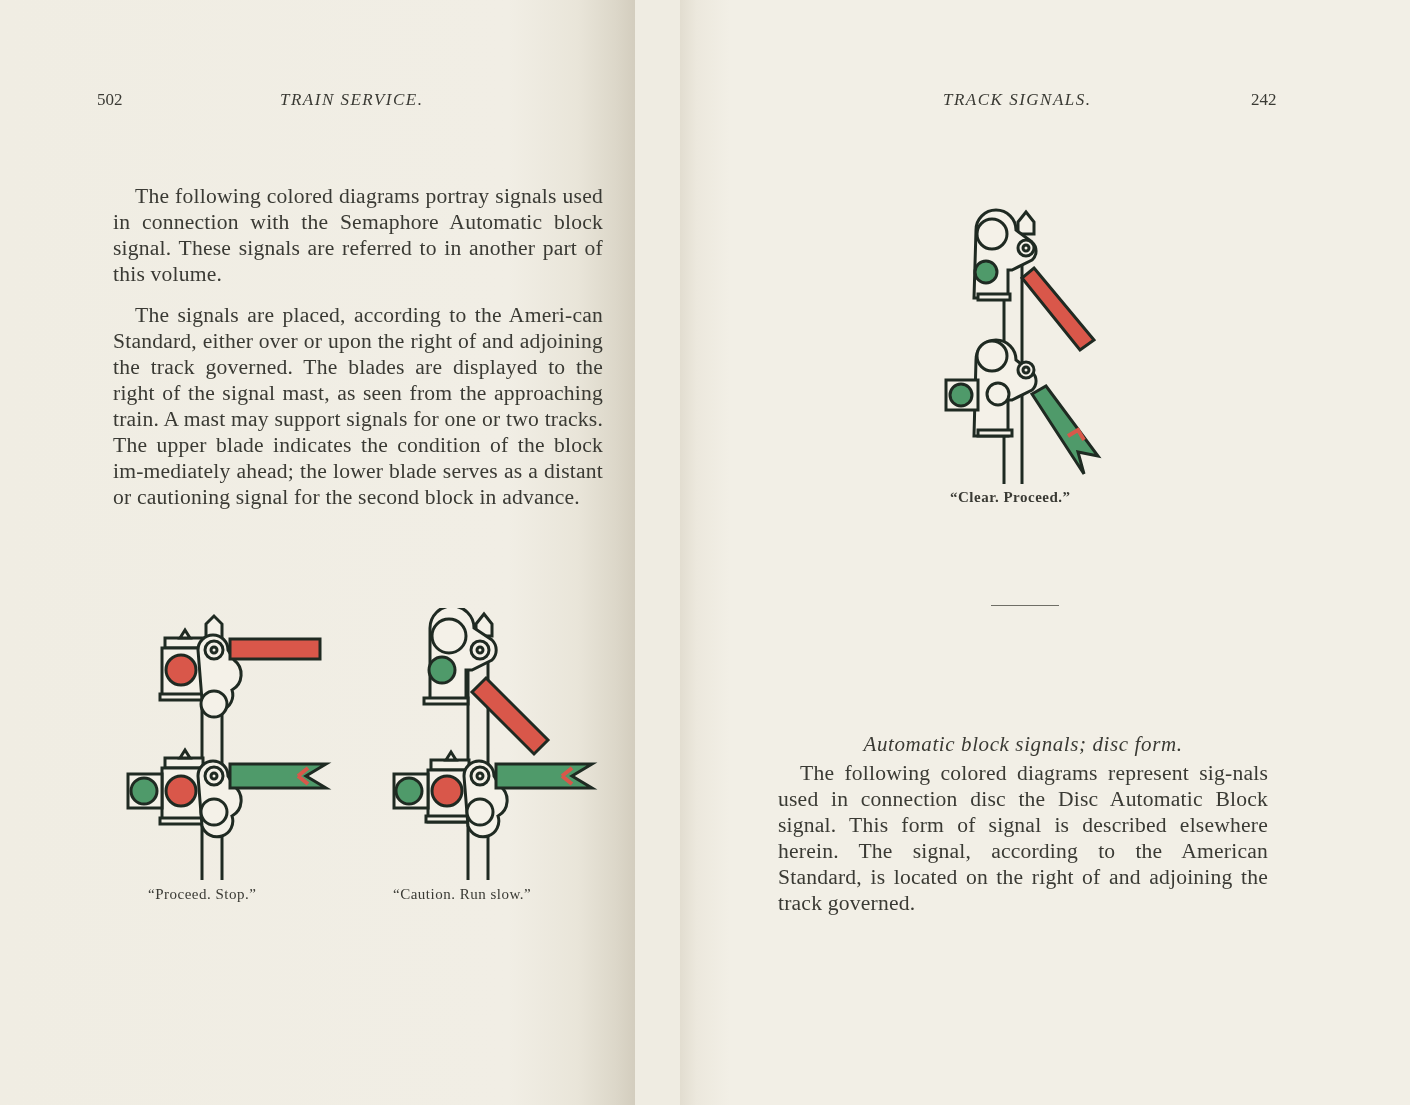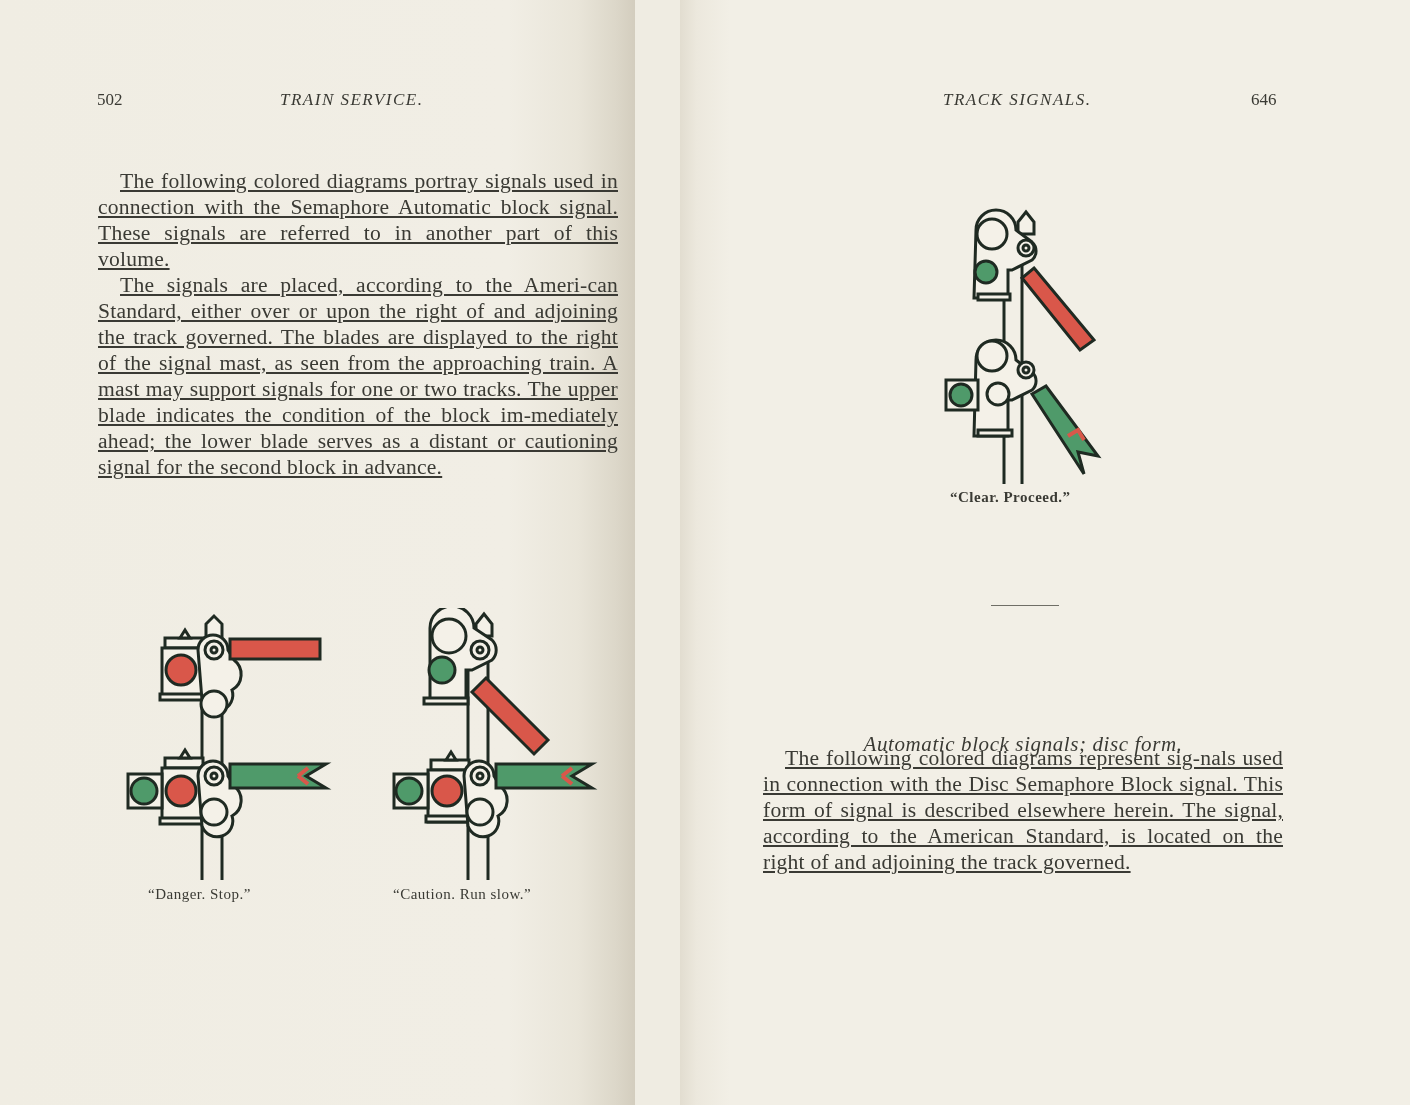--- a/index.html
+++ b/index.html
@@ -25,21 +25,21 @@
   .italic-caps { font-style:italic; letter-spacing:1.5px; }
 
   .section-title {
     position:absolute; font-style:italic; font-size:21px; letter-spacing:0.6px;
     text-align:center;
   }
   .body-text {
     position:absolute; font-size:21.6px; line-height:26px;
     text-align:justify; hyphens:manual; letter-spacing:0.2px;
   }
-  .body-text p { margin:0; text-indent:22px;text-decoration:underline; }
+  .body-text p { margin:15px; text-indent:22px; }
 
   .figure { position:absolute; }
   .figure svg { display:block; }
   .caption {
     position:absolute; font-size:15px; letter-spacing:0.5px; white-space:nowrap;
   }
   .rule { position:absolute; left:1011px; top:605px; width:68px; height:1px; background:#6f6e66; }
 </style>
 </head>
 <body>
@@ -84,21 +84,21 @@
         <path d="M78 164 a15 15 0 0 1 30 0 l6 10 a18 18 0 0 1 -2 30 a15 15 0 1 1 -30 10 z"></path>
         <circle cx="94" cy="164" r="9"></circle>
         <circle cx="94" cy="164" r="3"></circle>
         <circle cx="94" cy="200" r="13"></circle>
         <circle cx="61" cy="179" r="15" fill="#d9574a"></circle>
         <path d="M110 152 h96 l-20 12 l20 12 h-96 z" fill="#4f9a6a"></path>
       </g>
       <path d="M178 164 l10 -8 M178 164 l10 8" stroke="#d9574a" stroke-width="4" fill="none"></path>
     </svg>
   </div>
-  <div class="caption" style="left:148px; top:886px;">“Danger.   Stop.”</div>
+  <div class="caption" style="left:148px; top:886px;">“Proceed.   Stop.”</div>
 
   <div class="figure" style="left:386px; top:608px;">
     <svg width="220" height="272" viewBox="0 0 220 272">
       <g stroke="#1f2a22" stroke-width="3" fill="#f4f1e8">
         <line x1="82" y1="60" x2="82" y2="272"></line>
         <line x1="102" y1="50" x2="102" y2="272"></line>
         <path d="M90 16 l8 -10 l8 10 v12 h-16 z"></path>
         <path d="M44 20 a22 22 0 0 1 44 0 l18 12 a14 14 0 0 1 0 20 l-20 10 h-6 v30 h-36 z"></path>
         <circle cx="63" cy="28" r="17"></circle>
         <circle cx="94" cy="42" r="9"></circle>
@@ -123,21 +123,21 @@
       <path d="M176 168 l10 -8 M176 168 l10 8" stroke="#d9574a" stroke-width="4" fill="none"></path>
     </svg>
   </div>
   <div class="caption" style="left:393px; top:886px;">“Caution.   Run slow.”</div>
 </div>
 
 <div class="gutter-line"></div>
 
 <div class="page page-right">
   <div class="running-head italic-caps" style="left:263px;">TRACK SIGNALS.</div>
-  <div class="pagenum" style="left:571px;">646</div>
+  <div class="pagenum" style="left:571px;">242</div>
 
   <div class="figure" style="left:262px; top:208px;">
     <svg width="170" height="280" viewBox="0 0 170 280">
       <g stroke="#1f2a22" stroke-width="3" fill="#f4f1e8">
         <line x1="62" y1="60" x2="62" y2="276"></line>
         <line x1="80" y1="50" x2="80" y2="276"></line>
         <path d="M76 14 l8 -10 l8 10 v12 h-16 z"></path>
         <path d="M34 22 a20 20 0 0 1 40 0 l16 12 a12 12 0 0 1 0 18 l-20 10 h-4 v28 h-34 z"></path>
         <circle cx="50" cy="26" r="15"></circle>
         <circle cx="84" cy="40" r="8"></circle>
@@ -159,15 +159,15 @@
       <path d="M126 228 l10 -6 l6 10" stroke="#d9574a" stroke-width="4" fill="none"></path>
     </svg>
   </div>
   <div class="caption" style="left:270px; top:489px;font-weight:bold;">“Clear.   Proceed.”</div>
 
   <div class="rule" style="left:311px;"></div>
 
   <div class="section-title" style="left:83px; width:520px; top:704px;margin-top:28px;">Automatic block signals; disc form.</div>
 
   <div class="body-text" style="left:83px; width:520px; top:745px;">
-    <p>The following colored diagrams represent sig-nals used in connection with the Disc Semaphore Block signal. This form of signal is described elsewhere herein. The signal, according to the American Standard, is located on the right of and adjoining the track governed.</p>
+    <p>The following colored diagrams represent sig-nals used in connection disc the Disc Automatic Block signal. This form of signal is described elsewhere herein. The signal, according to the American Standard, is located on the right of and adjoining the track governed.</p>
   </div>
 </div>
 
 </body></html>

